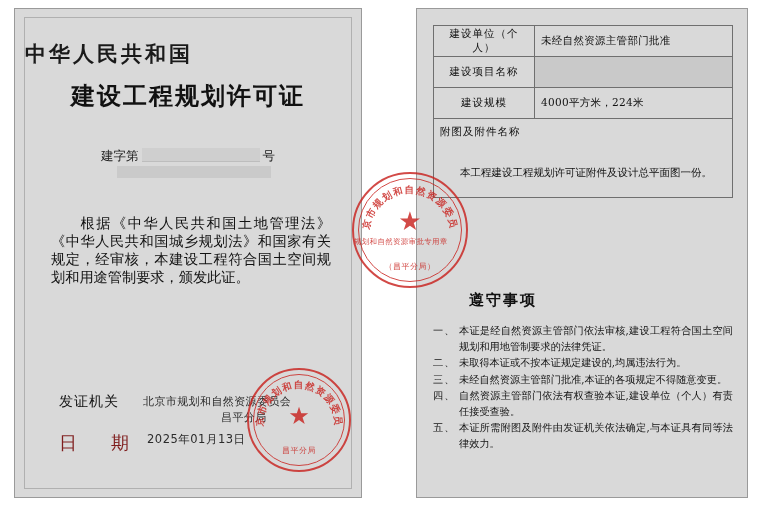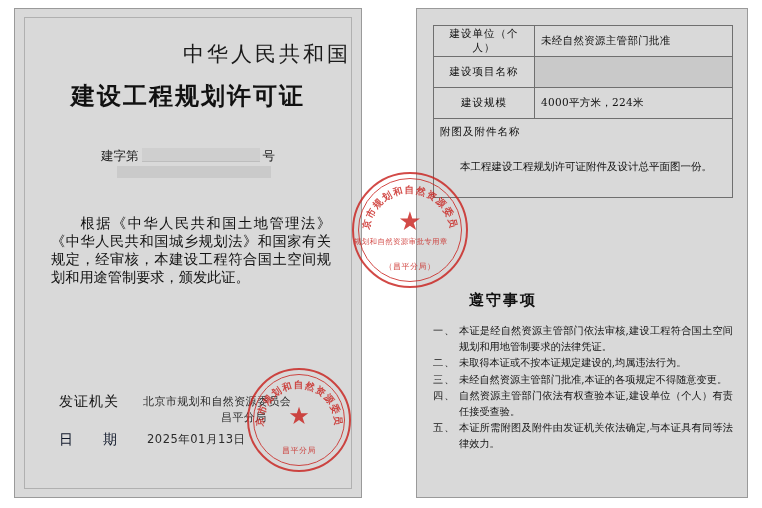--- a/index.html
+++ b/index.html
@@ -40,24 +40,24 @@
     width: 328px;
     height: 472px;
     background: #d9d9d9;
     border: 1px solid #b0b0b0;
     box-sizing: border-box;
   }
   .title-country {
     position: absolute;
     left: 0; top: 22px;
     width: 100%;
-    text-align: right;
+    text-align: left;
     font-family: "DejaVu Serif", "Liberation Serif", serif;
     font-size: 21px;
-    font-weight: normal;
+    font-weight: bold;
     letter-spacing: 3px;
     color: #1a1a1a;
   }
   .title-main {
     position: absolute;
     left: 0; top: 62px;
     width: 100%;
     text-align: center;
     font-family: "DejaVu Serif", "Liberation Serif", serif;
     font-size: 24px;
@@ -126,22 +126,22 @@
     top: 392px;
     font-size: 11px;
     color: #2a2a2a;
     letter-spacing: 0.4px;
   }
   .date-row {
     position: absolute;
     left: 34px;
     top: 413px;
     font-family: "DejaVu Serif", "Liberation Serif", serif;
-    font-size: 14px;
-    color: #0f172a;
+    font-size: 18px;
+    color: #7f1d1d;
     letter-spacing: 8px;
   }
   .date-value {
     position: absolute;
     left: 122px;
     top: 414px;
     font-size: 11.5px;
     color: #2b2b2b;
     letter-spacing: 0.5px;
   }
@@ -258,21 +258,21 @@
   }
   .attach-cell {
     height: 72px !important;
     vertical-align: top !important;
     padding-top: 6px !important;
   }
   .attach-label {
     letter-spacing: 1px;
   }
   .attach-text {
-    margin-top: 20px;
+    margin-top: 26px;
     text-indent: 20px;
     font-size: 10.5px;
     line-height: 15px;
   }
   .rules-title {
     position: absolute;
     left: 16px;
     top: 282px;
     font-family: Liberation Sans, sans-serif;
     font-size: 15px;

